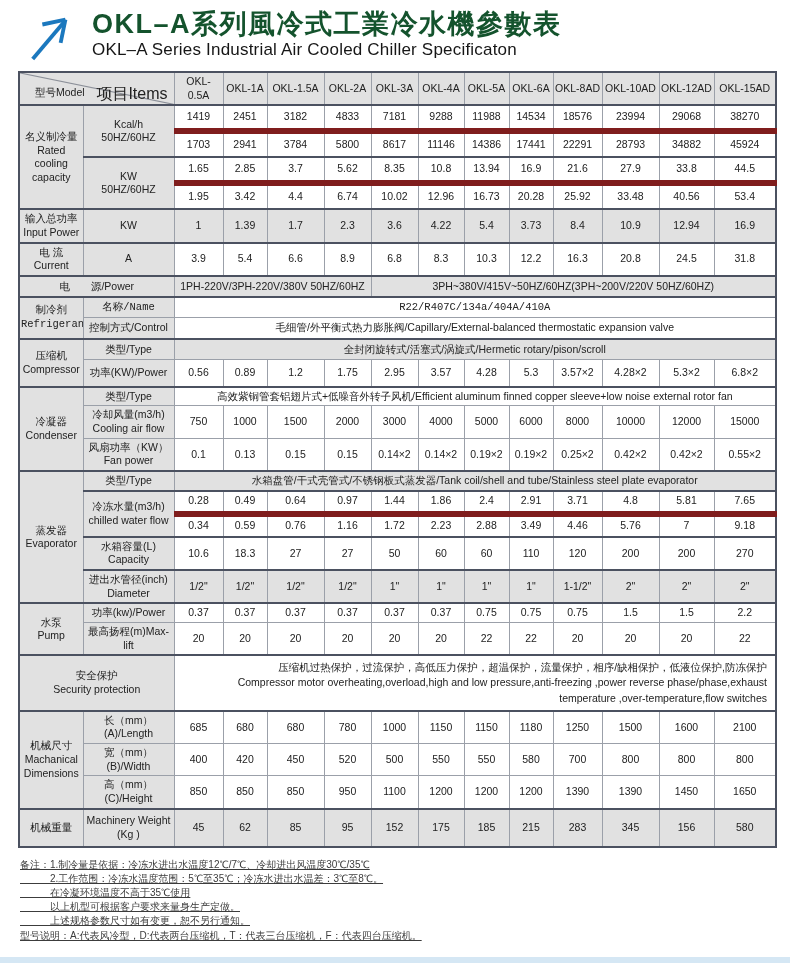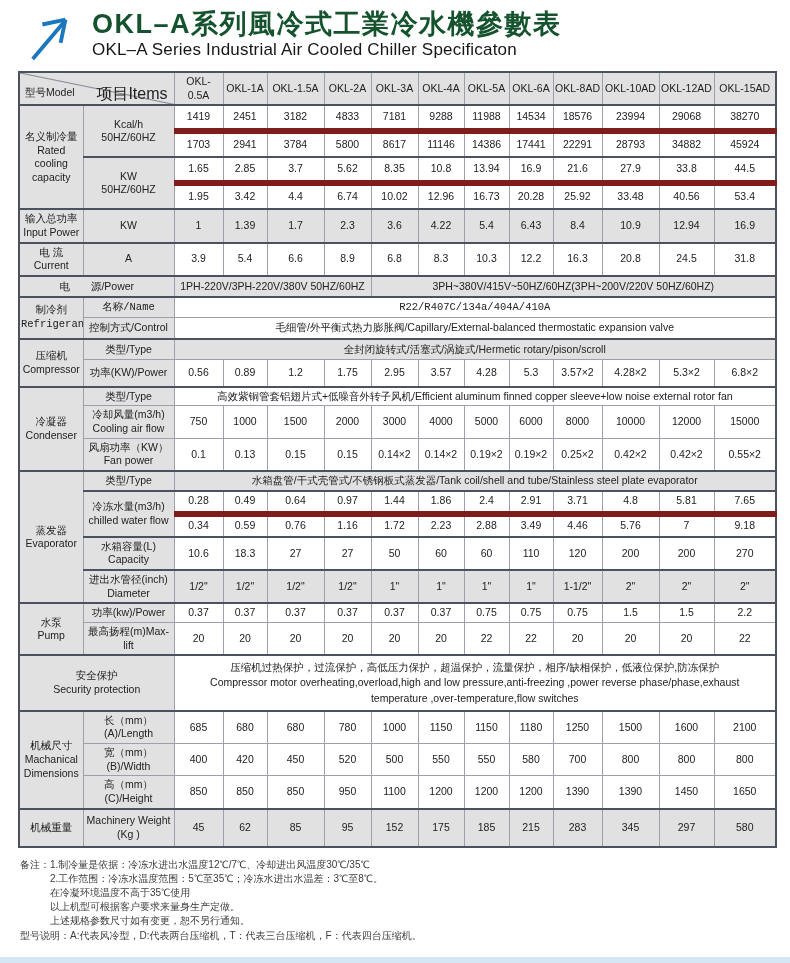--- a/index.html
+++ b/index.html
@@ -23,29 +23,29 @@
   table { border-collapse:collapse; table-layout:fixed; width:757px; margin-top:2px; border:2px solid #4b5160; }
   th, td {
     border:1px solid #9ba0a9; font-size:10.5px; text-align:center;
     vertical-align:middle; padding:2px 1px; line-height:1.3; overflow:hidden;
   }
   thead th { background:#e1e1e1; height:29px; font-weight:400; }
   tr.sec > td, tr.sec > th { border-top:2px solid #4b5160; }
   tr.cont > td { border-top:6px solid #7f1d1d; }
   td.c-lab { background:#e1e1e1; }
   td.c-gray { background:#e1e1e1; }
-  td.c-txt { text-align:center; padding:4px 8px 4px 8px; line-height:1.45; }
+  td.c-txt { text-align:right; padding:4px 8px 4px 8px; line-height:1.45; }
   
   th.diag { position:relative; padding:0; }
   th.diag svg { position:absolute; inset:0; width:100%; height:100%; }
-  .diag-model { position:absolute; left:5px; bottom:5px; font-size:10.5px; }
+  .diag-model { position:absolute; left:15px; bottom:5px; font-size:10.5px; }
   .diag-items { position:absolute; right:6px; top:11px; font-size:16px; }
   
   .notes { margin:10px 15px 0 20px; font-size:10px; color:#3c3c3c; }
-  .note-line { white-space:pre-wrap; line-height:14.2px; }
+  .note-line { white-space:pre-wrap; line-height:14.2px;text-decoration:underline; }
   
   .bottom-strip { position:absolute; left:0; right:0; bottom:0; height:6px; background:#d5e7f4; }
 </style>
 </head>
 <body>
 
 <div class="page-header">
   <svg class="arrow-icon" viewBox="0 0 52 52">
     <line x1="7" y1="49" x2="40" y2="10" stroke="#1B78BE" stroke-width="4"></line>
     <line x1="41" y1="8" x2="17" y2="13" stroke="#1B78BE" stroke-width="4"></line>
@@ -161,21 +161,21 @@
         <tr class="sec" style="height: 27px;">
           <td class="c-lab">输入总功率<br>Input Power</td>
           <td class="c-lab">KW</td>
           <td class="c-val c-gray">1</td>
           <td class="c-val c-gray">1.39</td>
           <td class="c-val c-gray">1.7</td>
           <td class="c-val c-gray">2.3</td>
           <td class="c-val c-gray">3.6</td>
           <td class="c-val c-gray">4.22</td>
           <td class="c-val c-gray">5.4</td>
-          <td class="c-val c-gray">6.43</td>
+          <td class="c-val c-gray">3.73</td>
           <td class="c-val c-gray">8.4</td>
           <td class="c-val c-gray">10.9</td>
           <td class="c-val c-gray">12.94</td>
           <td class="c-val c-gray">16.9</td>
         </tr>
         <tr class="sec" style="height: 27px;">
           <td class="c-lab">电 流<br>Current</td>
           <td class="c-lab">A</td>
           <td class="c-val">3.9</td>
           <td class="c-val">5.4</td>
@@ -410,21 +410,21 @@
           <td class="c-val c-gray">45</td>
           <td class="c-val c-gray">62</td>
           <td class="c-val c-gray">85</td>
           <td class="c-val c-gray">95</td>
           <td class="c-val c-gray">152</td>
           <td class="c-val c-gray">175</td>
           <td class="c-val c-gray">185</td>
           <td class="c-val c-gray">215</td>
           <td class="c-val c-gray">283</td>
           <td class="c-val c-gray">345</td>
-          <td class="c-val c-gray">297</td>
+          <td class="c-val c-gray">156</td>
           <td class="c-val c-gray">580</td>
         </tr>
       </tbody>
   </table>
 </div>
 
 <div class="notes">
     <div class="note-line">备注：1.制冷量是依据：冷冻水进出水温度12℃/7℃、冷却进出风温度30℃/35℃</div>
     <div class="note-line">　　　2.工作范围：冷冻水温度范围：5℃至35℃；冷冻水进出水温差：3℃至8℃。</div>
     <div class="note-line">　　　在冷凝环境温度不高于35℃使用</div>

